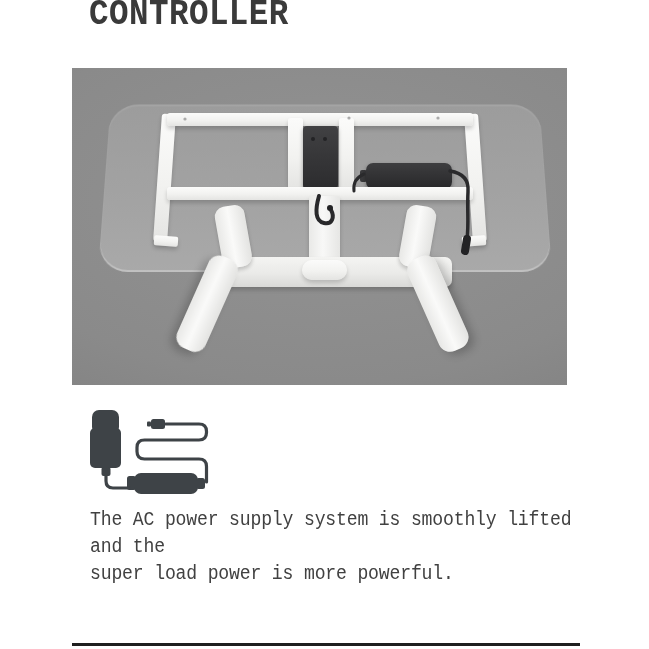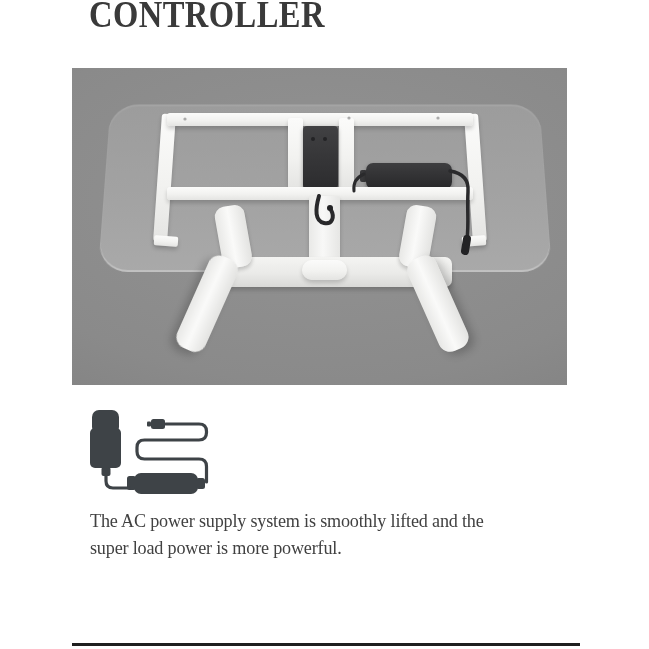--- a/index.html
+++ b/index.html
@@ -1,18 +1,18 @@
 <!DOCTYPE html>
 <html><head>
 <meta charset="utf-8">
 <style>
   html,body{margin:0;padding:0;background:#ffffff;}
   .stage{
     position:relative;width:649px;height:649px;background:#ffffff;overflow:hidden;
-    font-family:Liberation Serif, serif;
+    font-family:Liberation Mono, monospace;
   }
   
   .title{
     position:absolute;left:89px;top:-7px;margin:0;
     font-size:37px;font-weight:700;color:#3a3a3a;letter-spacing:0.5px;
     transform:scaleX(0.88);transform-origin:left top;white-space:nowrap;
   }
   
   .photo{
     position:absolute;left:72px;top:68px;width:495px;height:317px;overflow:hidden;

